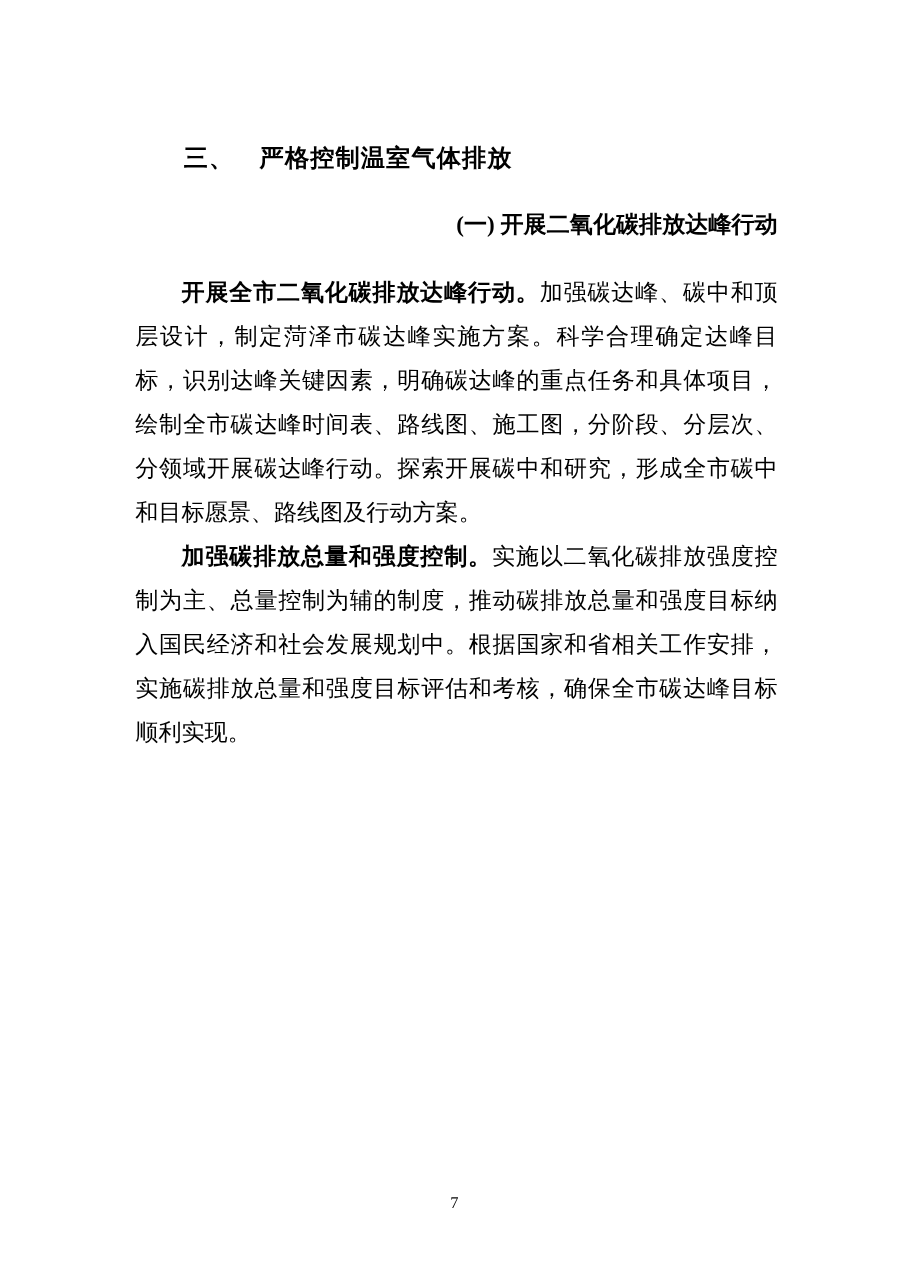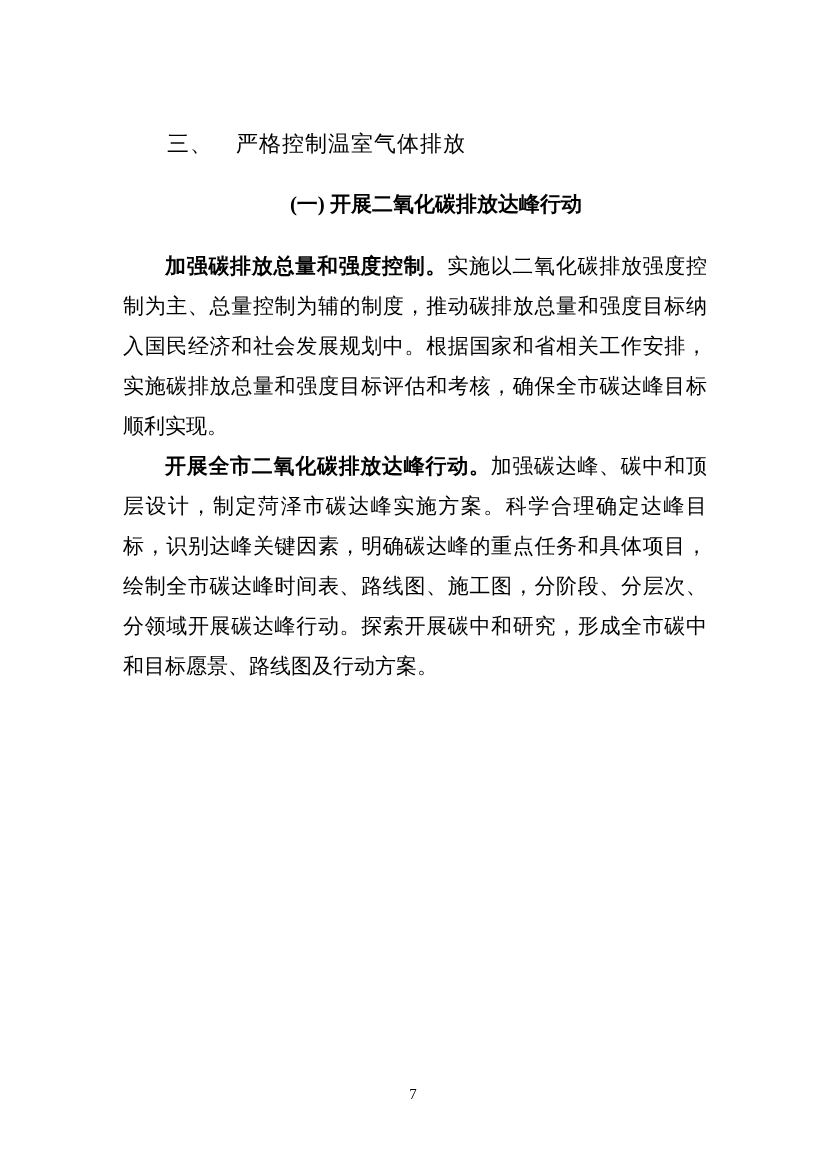--- a/index.html
+++ b/index.html
@@ -22,32 +22,32 @@
     top: 124px;
     width: 584px;
     font-size: 21px;
     line-height: 40px;
     text-align: justify;
     text-justify: inter-ideograph;
   }
   .sec-heading {
     margin: 0 0 20px 0;
     font-size: 22px;
-    font-weight: normal;
+    font-weight: bold;
     font-family: "Liberation Sans", "DejaVu Sans", sans-serif;
     text-indent: 2em;
     text-align: left;
     letter-spacing: 1px;
   }
   .sub-heading {
     margin: 0 0 22px 0;
     font-size: 21px;
     font-weight: bold;
     text-indent: 2em;
-    text-align: center;
+    text-align: right;
   }
   .sub-heading.second {
     margin: 22px 0 20px 0;
   }
   .para {
     margin: 0;
     text-indent: 2em;
   }
   .lead {
     font-weight: bold;
@@ -66,23 +66,23 @@
 </head>
 <body>
 
 <div class="page">
   <div class="content">
 
     <h1 class="sec-heading">三、　严格控制温室气体排放</h1>
 
     <h2 class="sub-heading">(一) 开展二氧化碳排放达峰行动</h2>
 
+    <p class="para"><span class="lead">开展全市二氧化碳排放达峰行动。</span><span>加强碳达峰、碳中和顶层设计，制定菏泽市碳达峰实施方案。科学合理确定达峰目标，识别达峰关键因素，明确碳达峰的重点任务和具体项目，绘制全市碳达峰时间表、路线图、施工图，分阶段、分层次、分领域开展碳达峰行动。探索开展碳中和研究，形成全市碳中和目标愿景、路线图及行动方案。</span></p>
+
     <p class="para"><span class="lead">加强碳排放总量和强度控制。</span><span>实施以二氧化碳排放强度控制为主、总量控制为辅的制度，推动碳排放总量和强度目标纳入国民经济和社会发展规划中。根据国家和省相关工作安排，实施碳排放总量和强度目标评估和考核，确保全市碳达峰目标顺利实现。</span></p>
-
-    <p class="para"><span class="lead">开展全市二氧化碳排放达峰行动。</span><span>加强碳达峰、碳中和顶层设计，制定菏泽市碳达峰实施方案。科学合理确定达峰目标，识别达峰关键因素，明确碳达峰的重点任务和具体项目，绘制全市碳达峰时间表、路线图、施工图，分阶段、分层次、分领域开展碳达峰行动。探索开展碳中和研究，形成全市碳中和目标愿景、路线图及行动方案。</span></p>
 
 
 
 
   </div>
 
   <div class="footer">
     <span>7</span>
   </div>
 </div>

